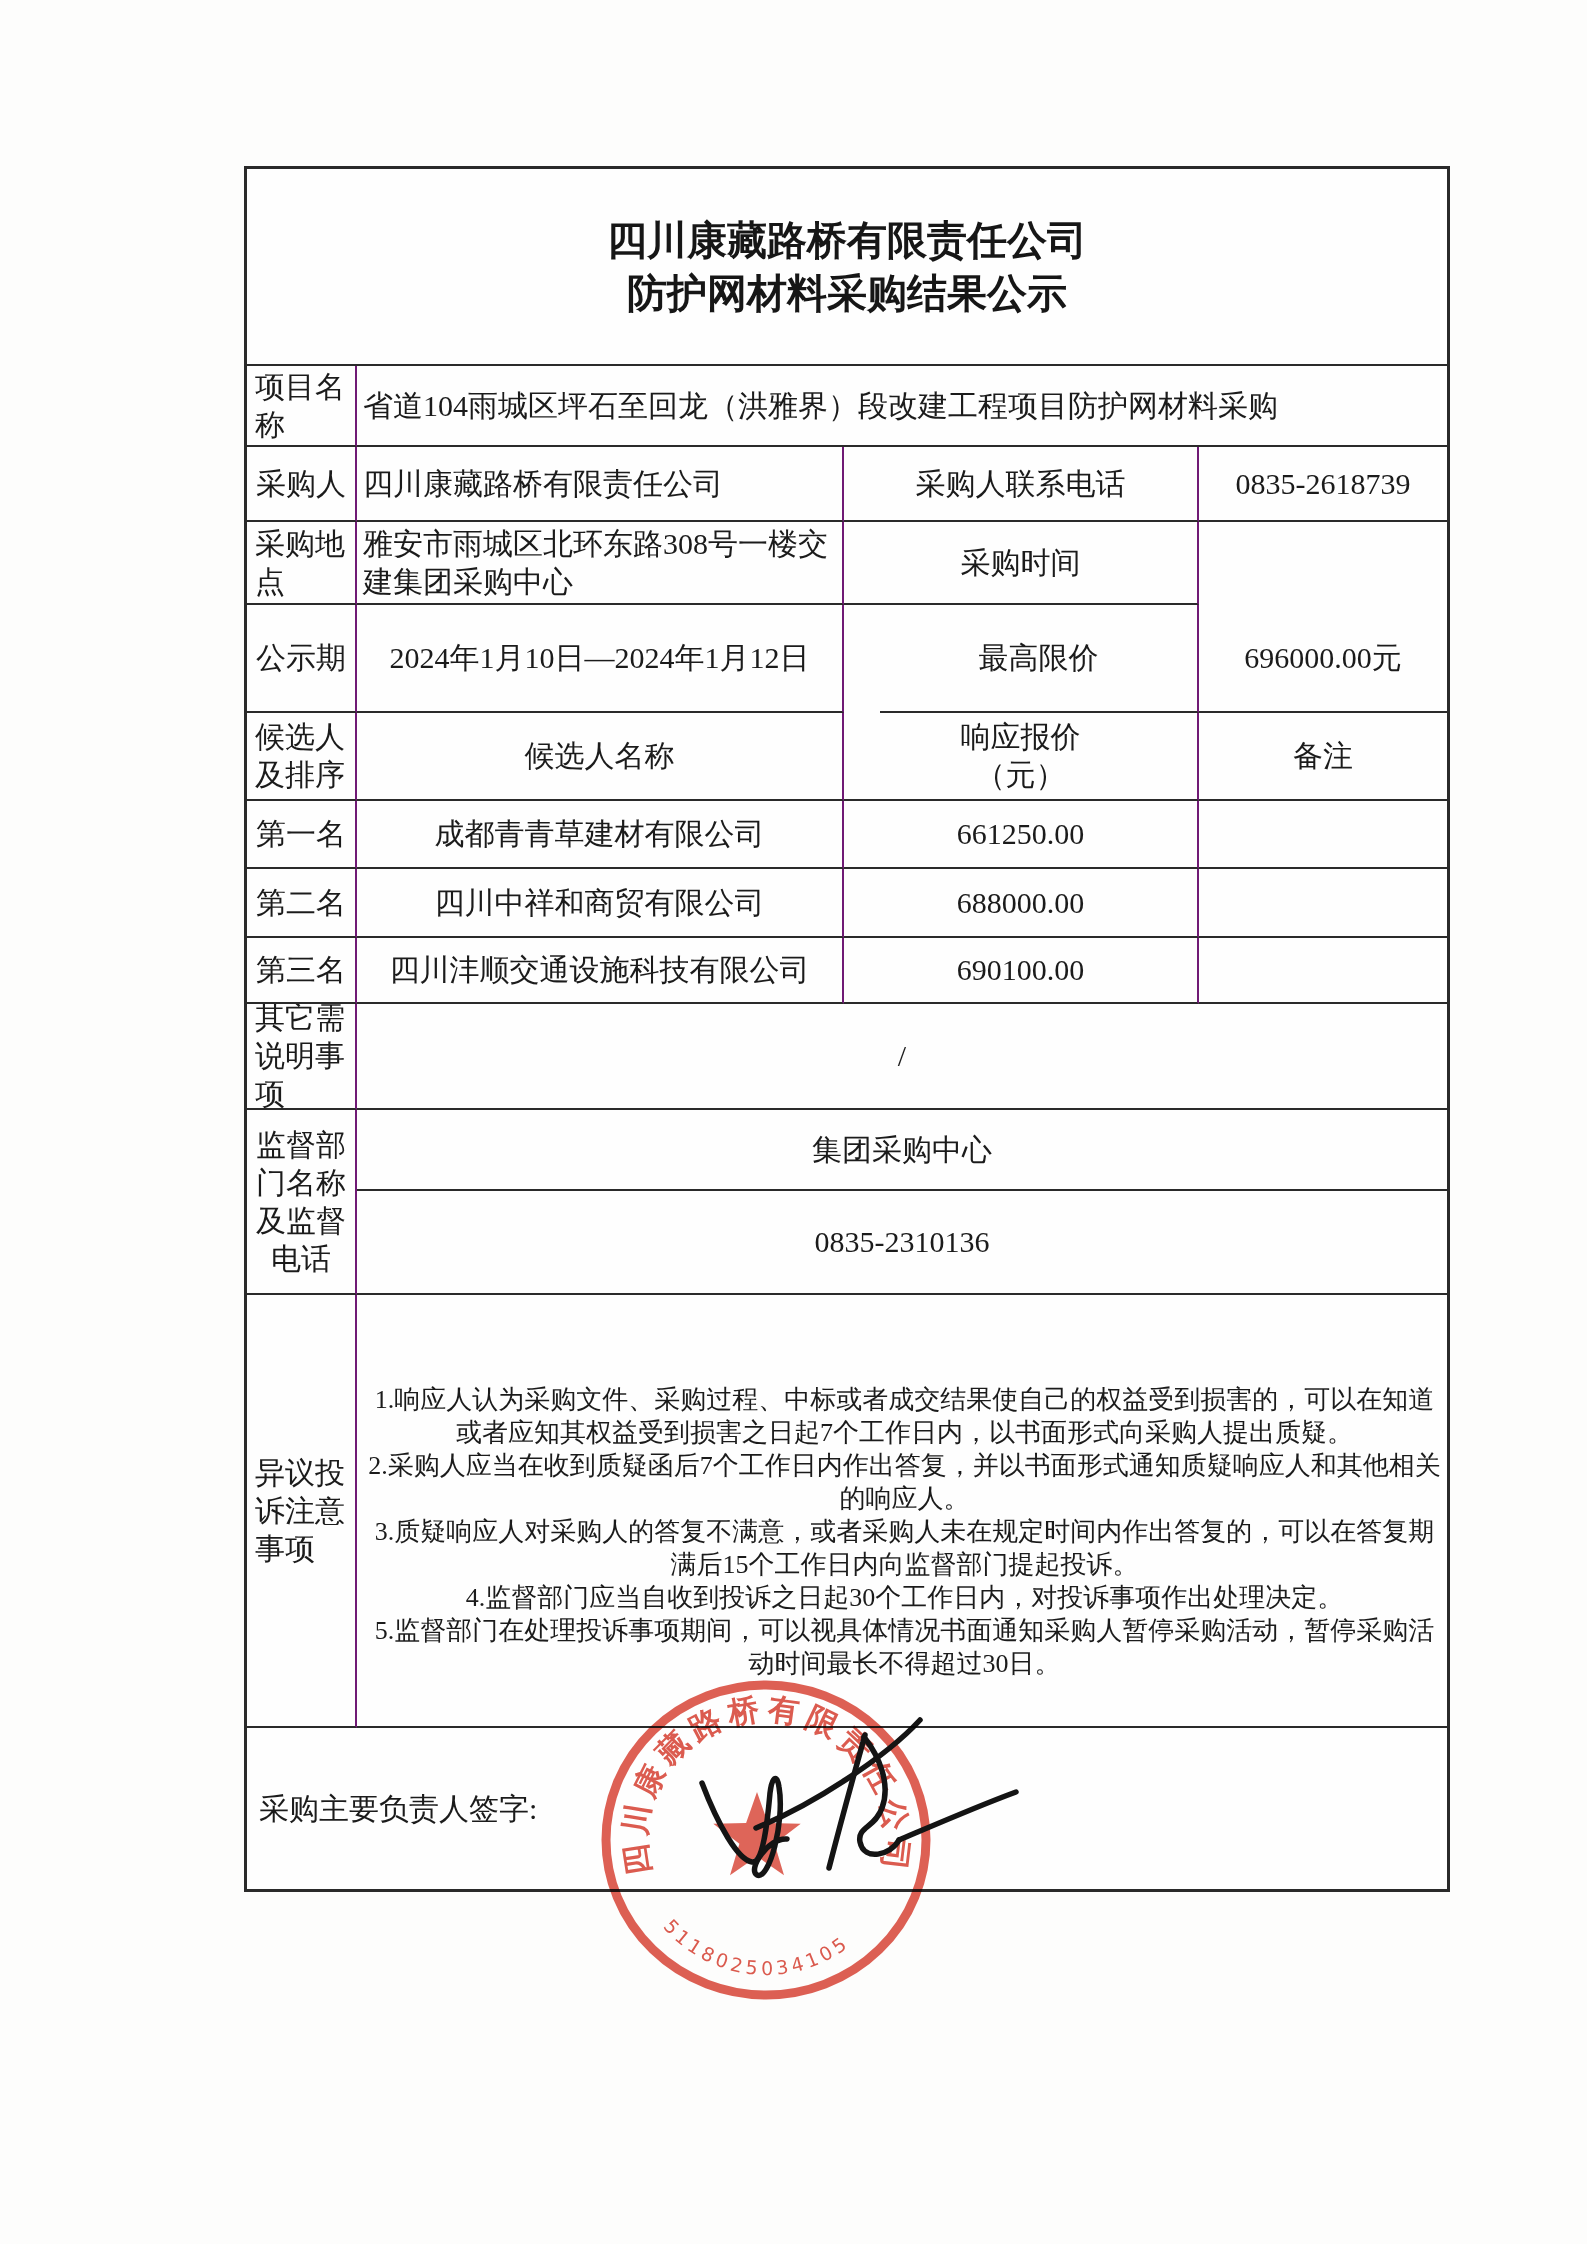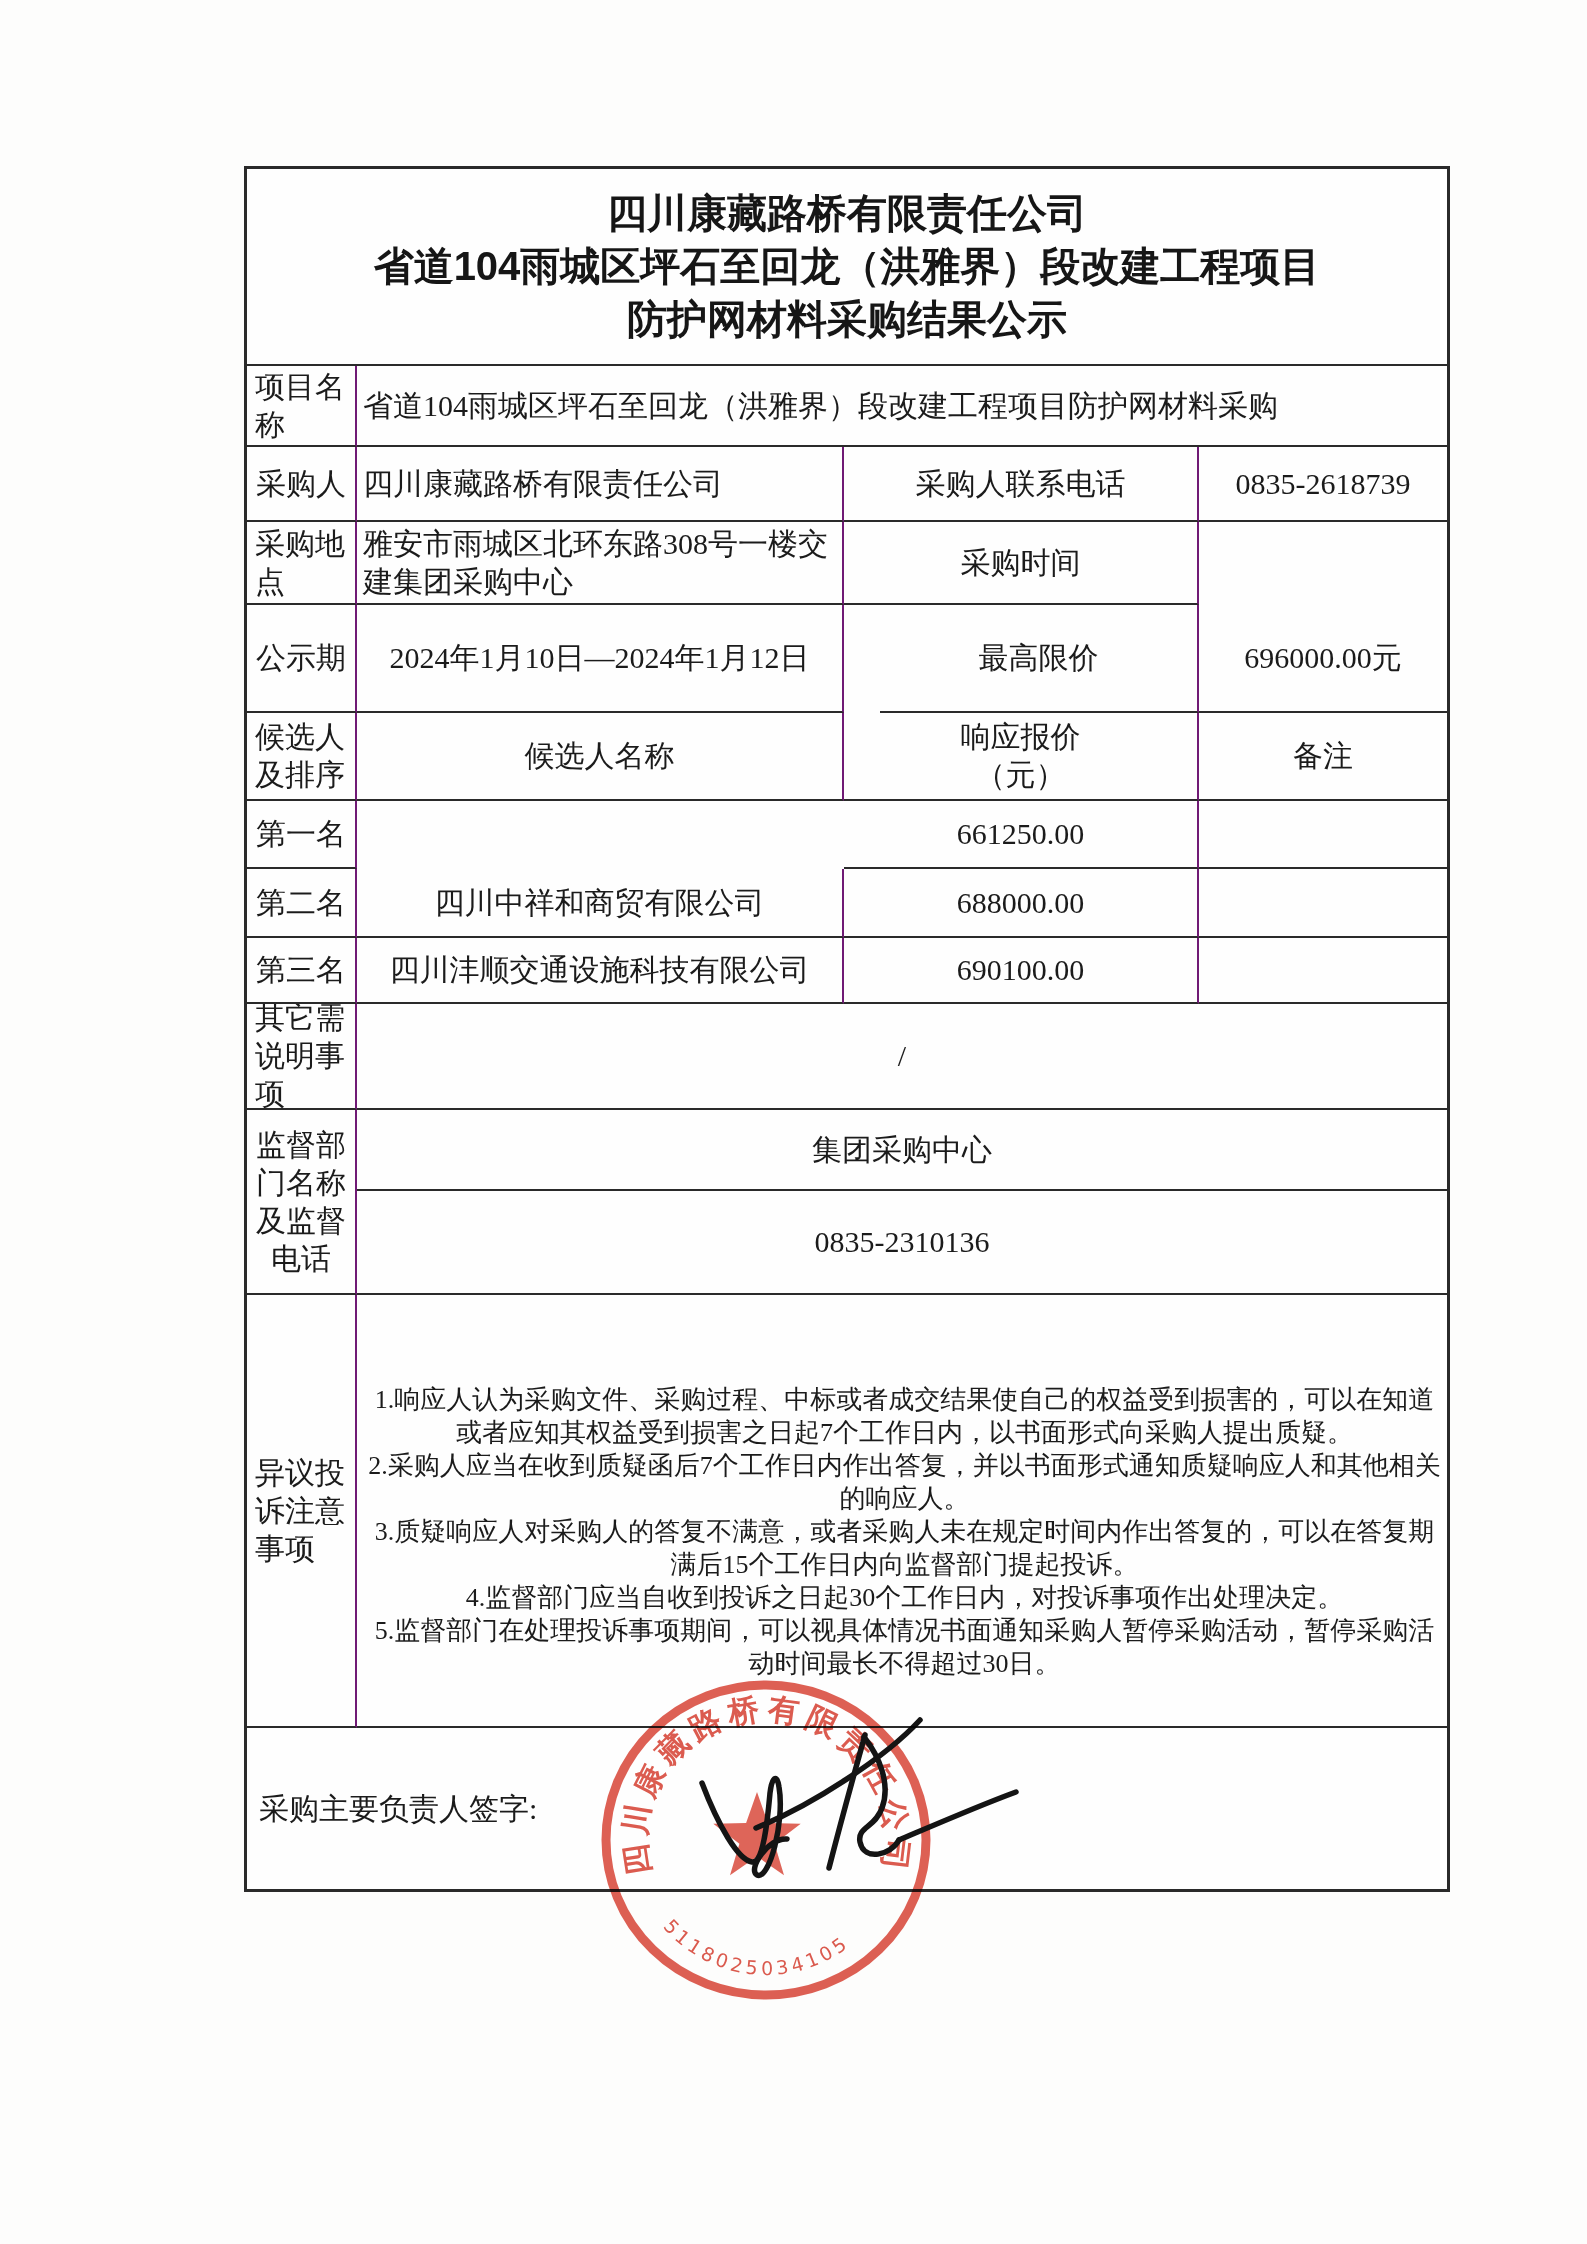--- a/index.html
+++ b/index.html
@@ -56,21 +56,20 @@
   }
   .stamp-svg{mix-blend-mode:multiply;}
 </style>
 </head>
 <body>
 
 <div class="doc-table">
 
   <div class="cell nr title-cell" style="grid-area:1/1/2/5;">
     <div>四川康藏路桥有限责任公司</div>
-    <div>省道104雨城区坪石至回龙（洪雅界）段改建工程项目</div>
     <div>防护网材料采购结果公示</div>
   </div>
 
   <div class="cell l lbl" style="grid-area:2/1/3/2;">项目名称</div>
   <div class="cell nr l" style="grid-area:2/2/3/5;">省道104雨城区坪石至回龙（洪雅界）段改建工程项目防护网材料采购</div>
 
   <div class="cell c" style="grid-area:3/1/4/2;">采购人</div>
   <div class="cell l" style="grid-area:3/2/4/3;">四川康藏路桥有限责任公司</div>
   <div class="cell c" style="grid-area:3/3/4/4;">采购人联系电话</div>
   <div class="cell nr c" style="grid-area:3/4/4/5;">0835-2618739</div>
@@ -88,20 +87,21 @@
   <div class="cell c" style="grid-area:6/2/7/3;">候选人名称</div>
   <div class="cell nr c" style="grid-area:6/4/7/5;">备注</div>
   <div class="cell c" style="grid-area:6/3/7/4;">
     <div>
       <div>响应报价</div>
       <div>（元）</div>
     </div>
   </div>
 
   <div class="cell c" style="grid-area:7/1/8/2;">第一名</div>
+  <div class="cell c" style="grid-area:7/2/8/3;">成都青青草建材有限公司</div>
   <div class="cell c" style="grid-area:7/3/8/4;">661250.00</div>
   <div class="cell nr c" style="grid-area:7/4/8/5;"></div>
 
   <div class="cell c" style="grid-area:8/1/9/2;">第二名</div>
   <div class="cell c" style="grid-area:8/2/9/3;">四川中祥和商贸有限公司</div>
   <div class="cell c" style="grid-area:8/3/9/4;">688000.00</div>
   <div class="cell nr c" style="grid-area:8/4/9/5;"></div>
 
   <div class="cell c" style="grid-area:9/1/10/2;">第三名</div>
   <div class="cell c" style="grid-area:9/2/10/3;">四川沣顺交通设施科技有限公司</div>

